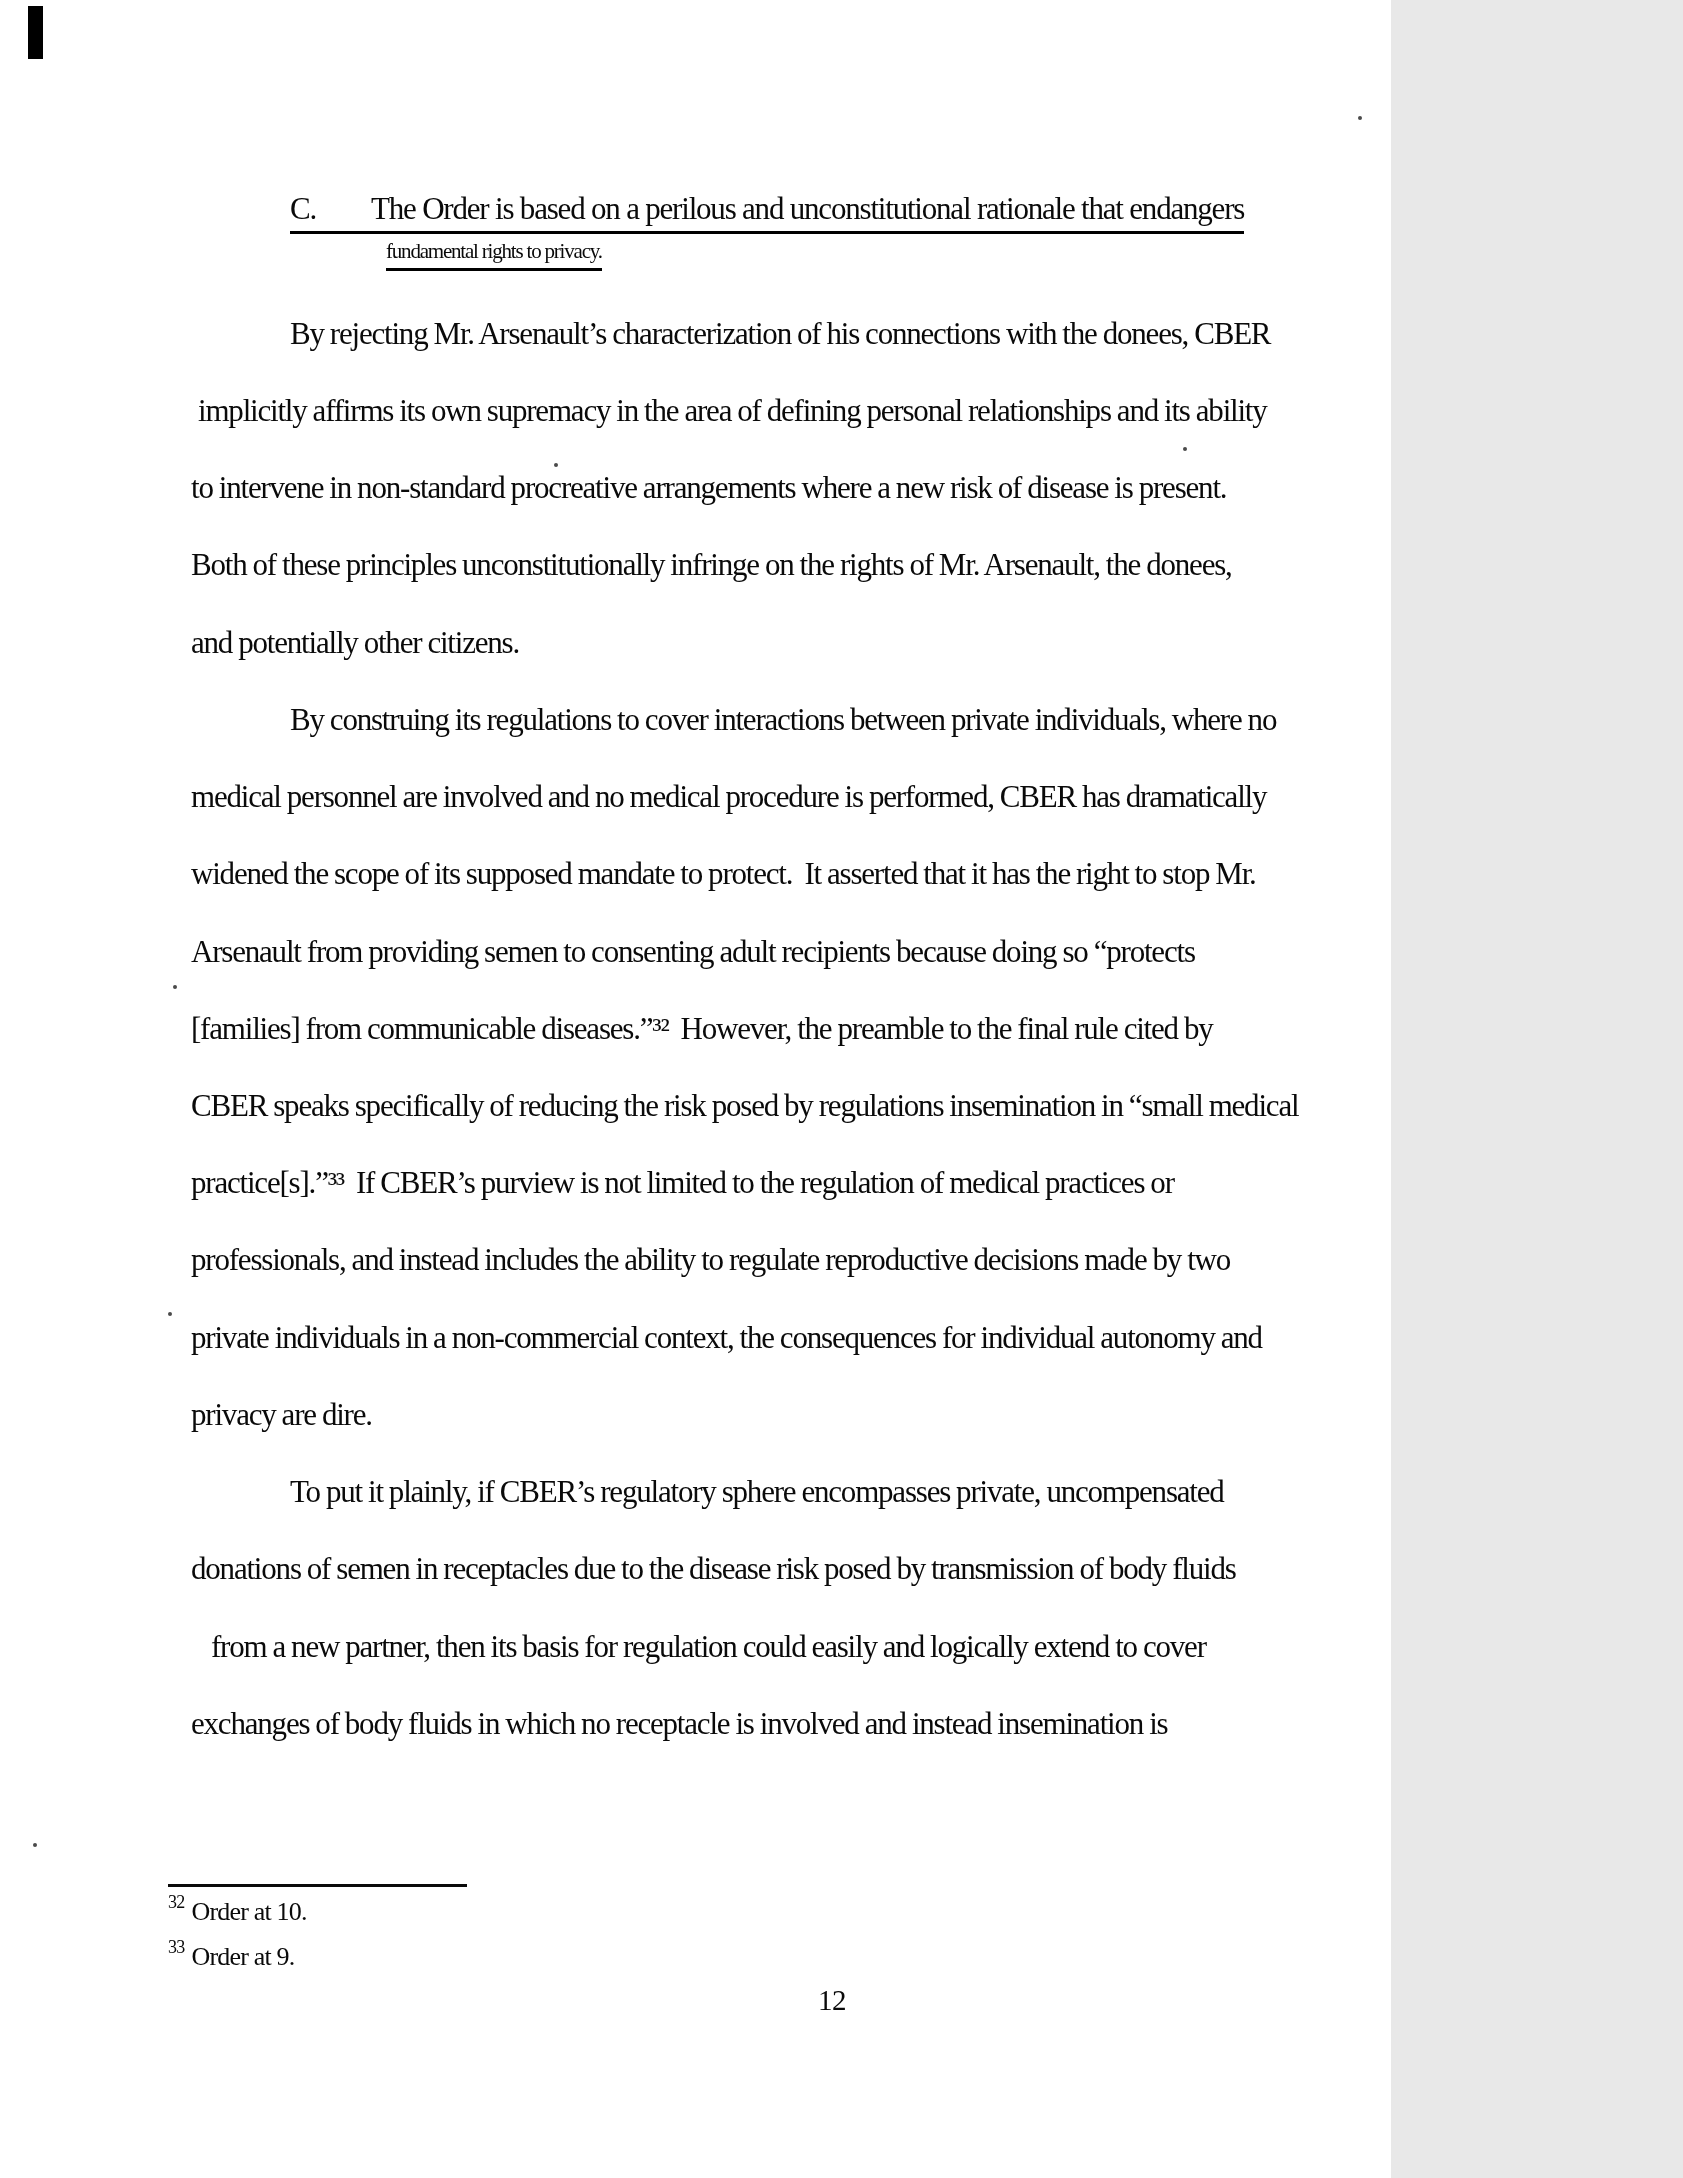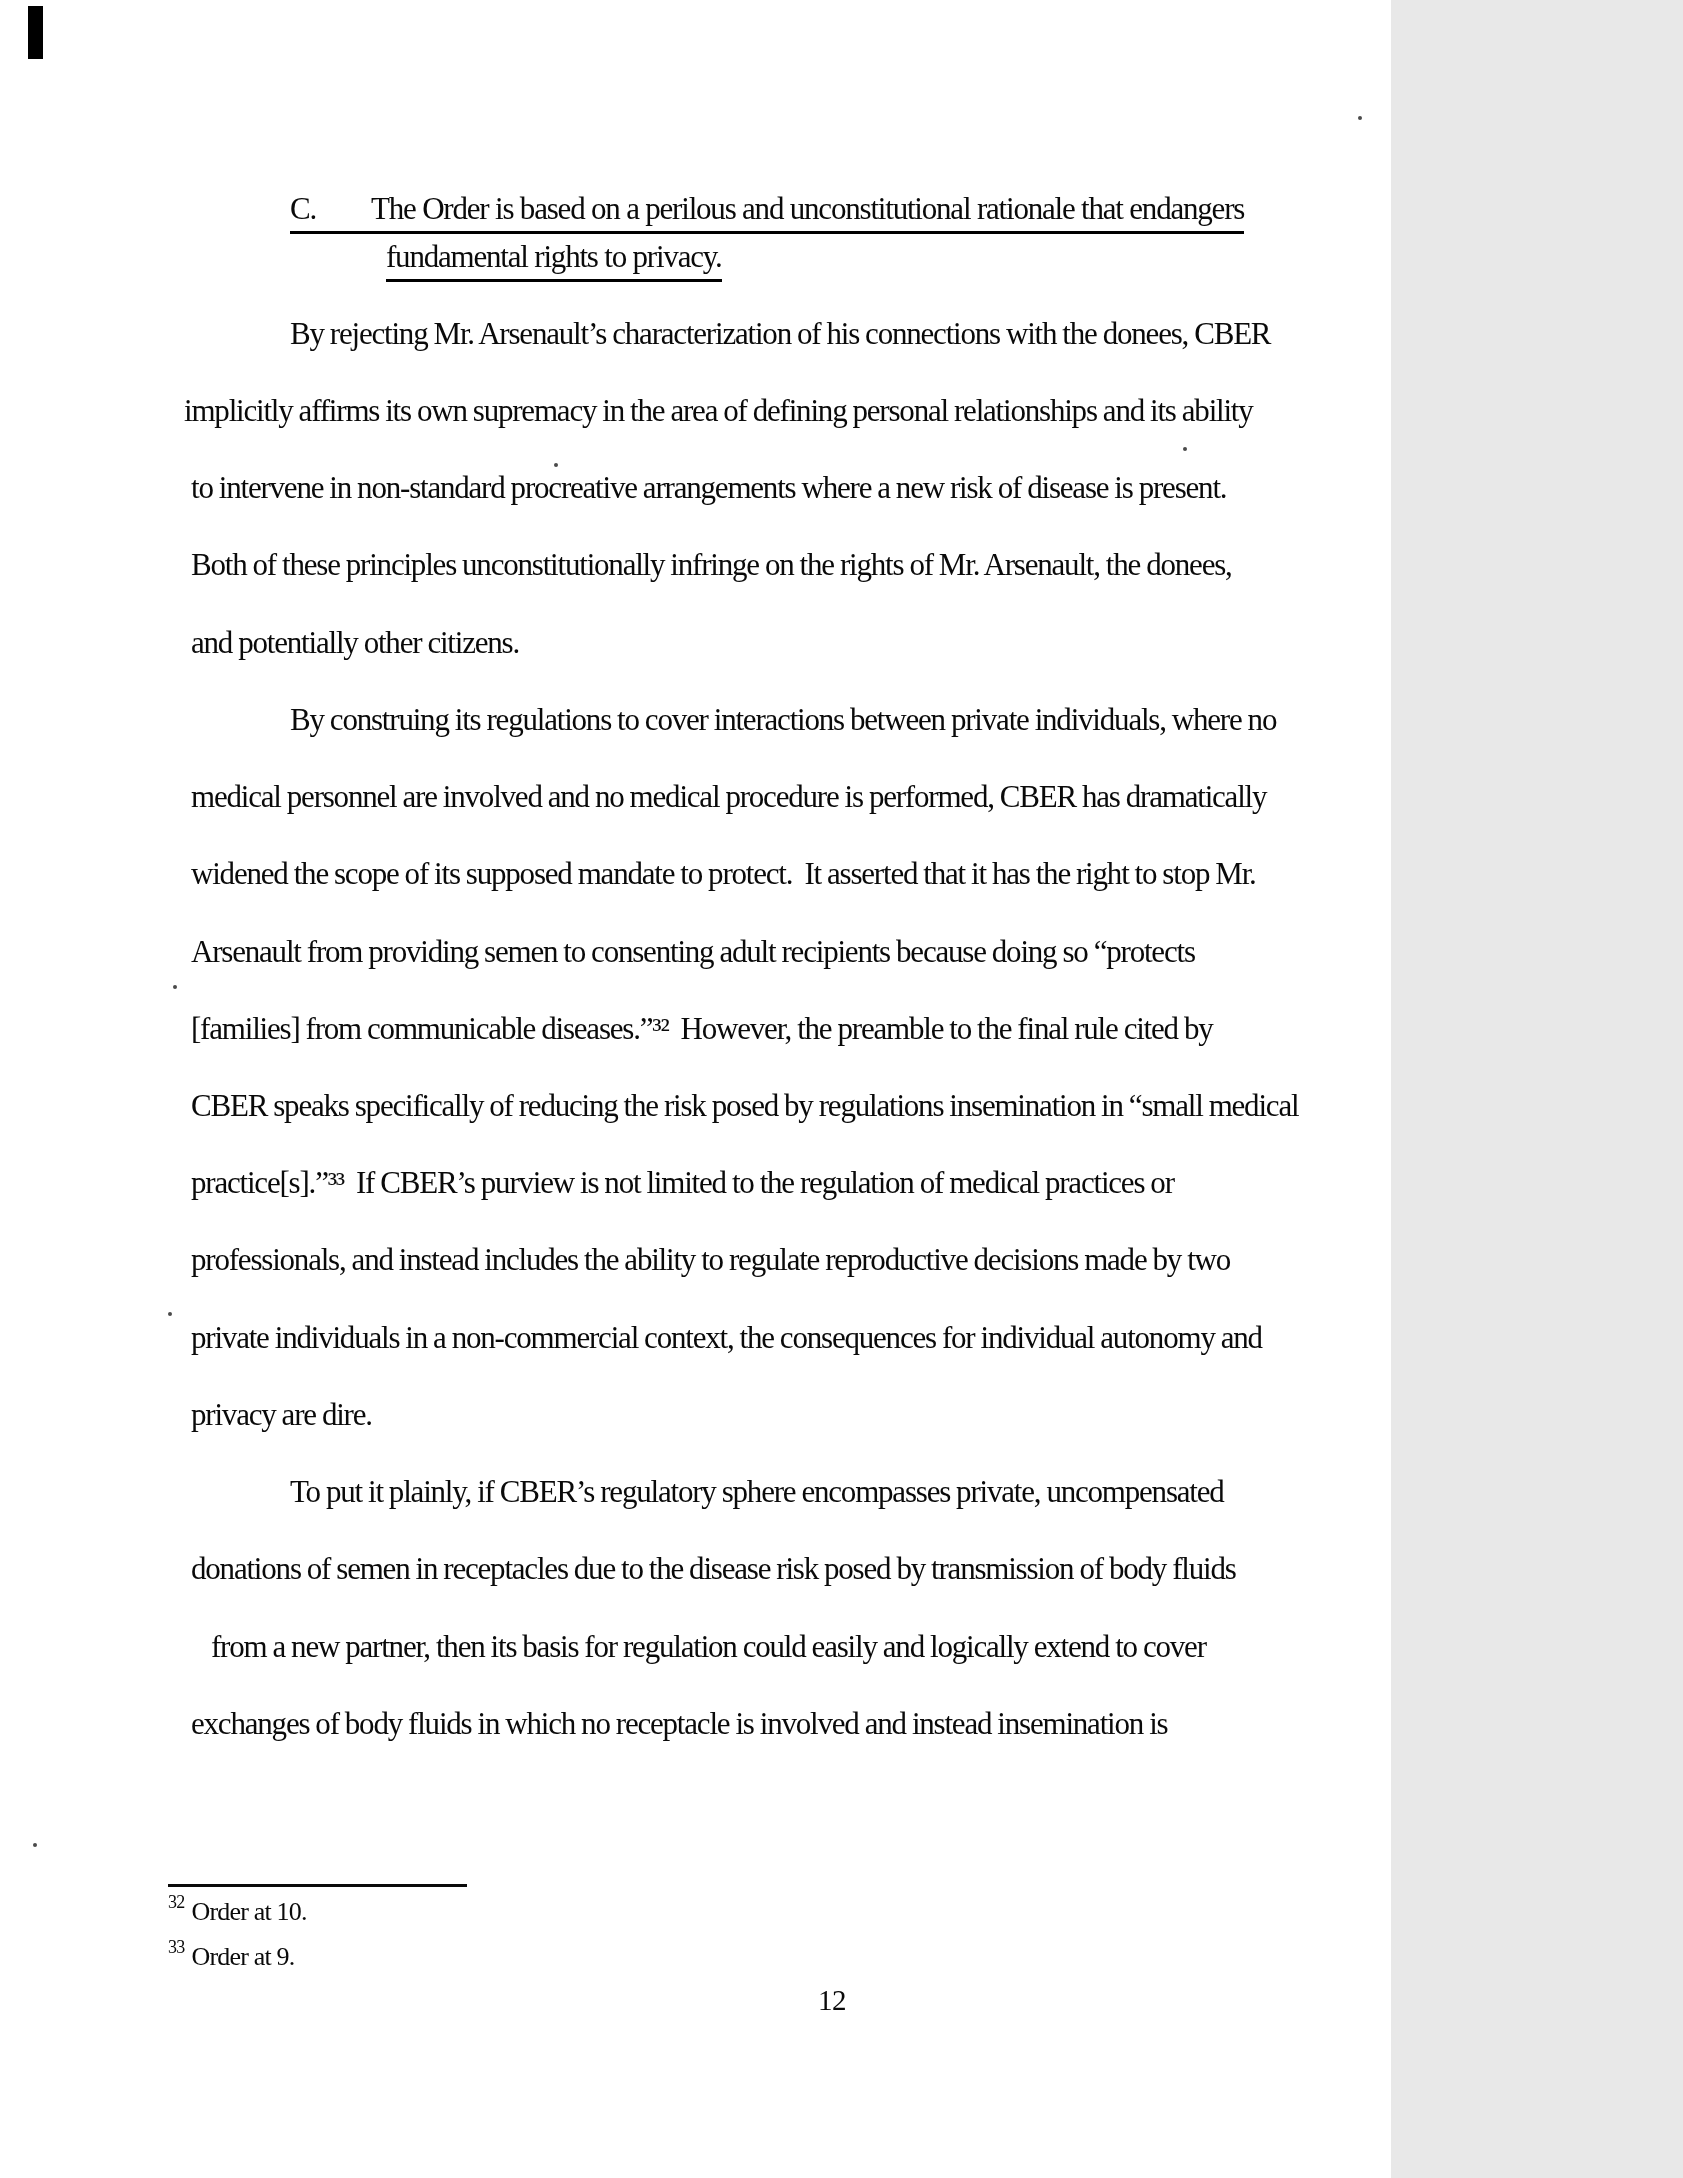--- a/index.html
+++ b/index.html
@@ -46,21 +46,21 @@
     letter-spacing: -1.2px;
     white-space: pre;
   }
   .heading-line1 .h-text { padding-left: 55px; }
   .heading-line2 {
     position: absolute;
     left: 386px; top: 239px;
     display: inline-block;
     border-bottom: 3px solid #000;
     padding-bottom: 4px;
-    font-size: 31px;
+    font-size: 21px;
     letter-spacing: -1.2px;
     white-space: pre;
   }
   
   .body-line {
     position: absolute;
     font-size: 31px;
     letter-spacing: -1.2px;
     word-spacing: -0.5px;
     white-space: pre;
@@ -110,21 +110,21 @@
   <div class="speck" style="left:1183px; top:447px;"></div>
   <div class="speck" style="left:1434px; top:1827px;"></div>
   <div class="speck" style="left:33px; top:1843px;"></div>
   <div class="speck" style="left:1611px; top:1970px;"></div>
 
   <div class="heading-line1"><span class="h-label">C.</span><span class="h-text">The Order is based on a perilous and unconstitutional rationale that endangers</span></div>
   <div class="heading-line2">fundamental rights to privacy.</div>
 
   <div id="body-lines">
       <div class="body-line" style="top: 315px; left: 290px;">By rejecting Mr. Arsenault’s characterization of his connections with the donees, CBER</div>
-      <div class="body-line" style="top: 392px; left: 184px;">implicitly affirms its own supremacy in the area of defining personal relationships and its ability</div>
+      <div class="body-line" style="top: 392px; left: 198px;">implicitly affirms its own supremacy in the area of defining personal relationships and its ability</div>
       <div class="body-line" style="top: 469px; left: 191px;">to intervene in non-standard procreative arrangements where a new risk of disease is present.</div>
       <div class="body-line" style="top: 546px; left: 191px;">Both of these principles unconstitutionally infringe on the rights of Mr. Arsenault, the donees,</div>
       <div class="body-line" style="top: 624px; left: 191px;">and potentially other citizens.</div>
       <div class="body-line" style="top: 701px; left: 290px;">By construing its regulations to cover interactions between private individuals, where no</div>
       <div class="body-line" style="top: 778px; left: 191px;">medical personnel are involved and no medical procedure is performed, CBER has dramatically</div>
       <div class="body-line" style="top: 855px; left: 191px;">widened the scope of its supposed mandate to protect.  It asserted that it has the right to stop Mr.</div>
       <div class="body-line" style="top: 933px; left: 191px;">Arsenault from providing semen to consenting adult recipients because doing so “protects</div>
       <div class="body-line" style="top: 1010px; left: 191px;">[families] from communicable diseases.”³²  However, the preamble to the final rule cited by</div>
       <div class="body-line" style="top: 1087px; left: 191px;">CBER speaks specifically of reducing the risk posed by regulations insemination in “small medical</div>
       <div class="body-line" style="top: 1164px; left: 191px;">practice[s].”³³  If CBER’s purview is not limited to the regulation of medical practices or</div>

